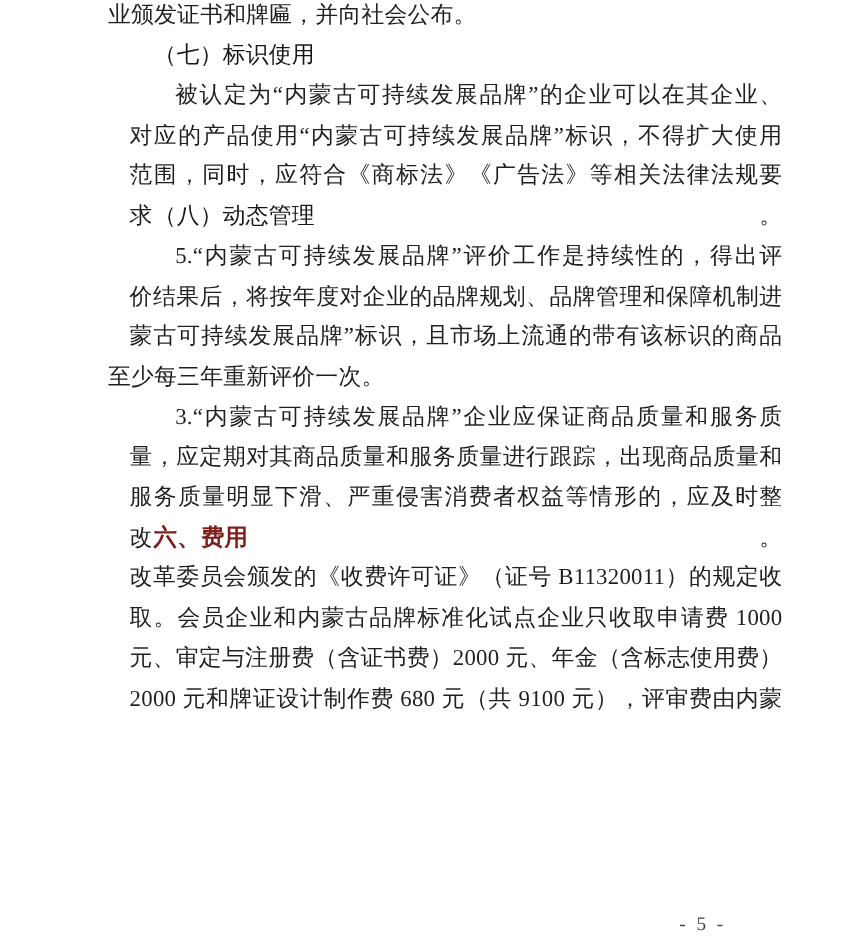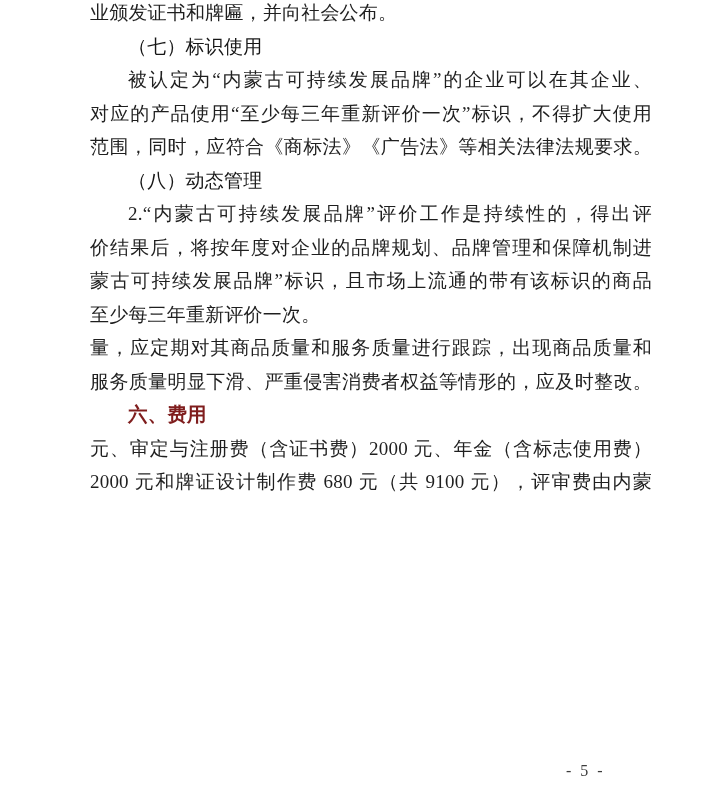--- a/index.html
+++ b/index.html
@@ -30,20 +30,21 @@
     line-height: 33.5px;
     font-size: 19px;
     color: #1f1f1f;
     white-space: normal;
     text-align: justify;
     text-align-last: left;
     letter-spacing: 0.2px;
   }
   .ln.j {
     text-align-last: justify;
+    margin-left: 18px;
   }
   .ln.ind {
     padding-left: 38px;
     font-family: Liberation Serif, serif;
   }
   .ln.kai {
     font-weight: 500;
     color: #161616;
   }
   .ln.hei {
@@ -64,28 +65,31 @@
   }
 </style>
 </head>
 <body>
 
 <div class="page">
   <div class="textblock">
     <div class="ln">业颁发证书和牌匾，并向社会公布。</div>
     <div class="ln ind kai">（七）标识使用</div>
     <div class="ln ind j">被认定为“内蒙古可持续发展品牌”的企业可以在其企业、</div>
-    <div class="ln j">对应的产品使用“至少每三年重新评价一次”标识，不得扩大使用</div>
+    <div class="ln j">对应的产品使用“内蒙古可持续发展品牌”标识，不得扩大使用</div>
     <div class="ln j">范围，同时，应符合《商标法》《广告法》等相关法律法规要求。</div>
     <div class="ln ind kai">（八）动态管理</div>
-    <div class="ln ind j">2.“内蒙古可持续发展品牌”评价工作是持续性的，得出评</div>
+    <div class="ln ind j">5.“内蒙古可持续发展品牌”评价工作是持续性的，得出评</div>
     <div class="ln j">价结果后，将按年度对企业的品牌规划、品牌管理和保障机制进</div>
     <div class="ln j">蒙古可持续发展品牌”标识，且市场上流通的带有该标识的商品</div>
     <div class="ln">至少每三年重新评价一次。</div>
+    <div class="ln ind j">3.“内蒙古可持续发展品牌”企业应保证商品质量和服务质</div>
     <div class="ln j">量，应定期对其商品质量和服务质量进行跟踪，出现商品质量和</div>
     <div class="ln j">服务质量明显下滑、严重侵害消费者权益等情形的，应及时整改。</div>
     <div class="ln ind hei">六、费用</div>
+    <div class="ln j">改革委员会颁发的《收费许可证》（证号 B11320011）的规定收</div>
+    <div class="ln j">取。会员企业和内蒙古品牌标准化试点企业只收取申请费 1000</div>
     <div class="ln j">元、审定与注册费（含证书费）2000 元、年金（含标志使用费）</div>
     <div class="ln j">2000 元和牌证设计制作费 680 元（共 9100 元），评审费由内蒙</div>
   </div>
 
   <div class="page-number">- 5 -</div>
 </div>
 
 </body></html>

